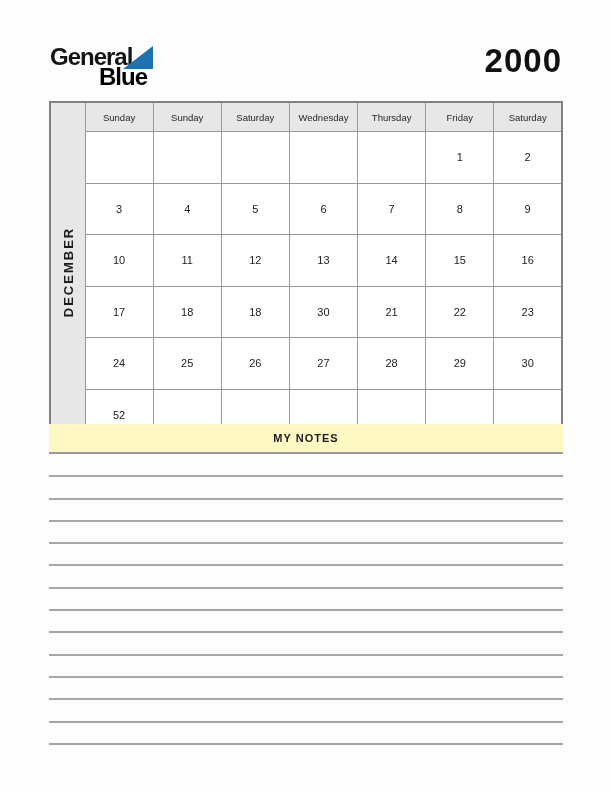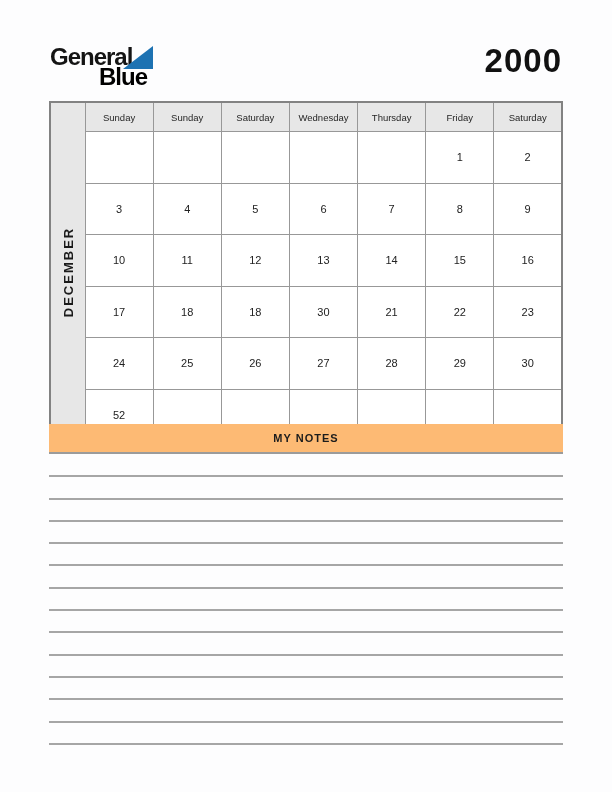--- a/index.html
+++ b/index.html
@@ -54,21 +54,21 @@
     font-size:9.5px;font-weight:normal;color:#262626;text-align:center;
   }
   tr.cal-row td{
     height:42.5px;background:#fff;
     font-size:11px;color:#222;text-align:center;vertical-align:middle;
   }
 
   
   .notes-header{
     position:absolute;left:49px;top:424px;width:514px;height:28px;
-    background:#fdba74;border-bottom:2px solid #9b9b9b;
+    background:#fef9c3;border-bottom:2px solid #9b9b9b;
     display:flex;align-items:center;justify-content:center;
     font-size:11px;font-weight:bold;letter-spacing:1px;color:#1c1c1c;
   }
   .notes-lines{position:absolute;left:49px;top:455px;width:514px;}
   .note-line{height:20.3px;border-bottom:2px solid #a6a6a6;}
 </style>
 </head>
 <body>
 
 <div class="page">

